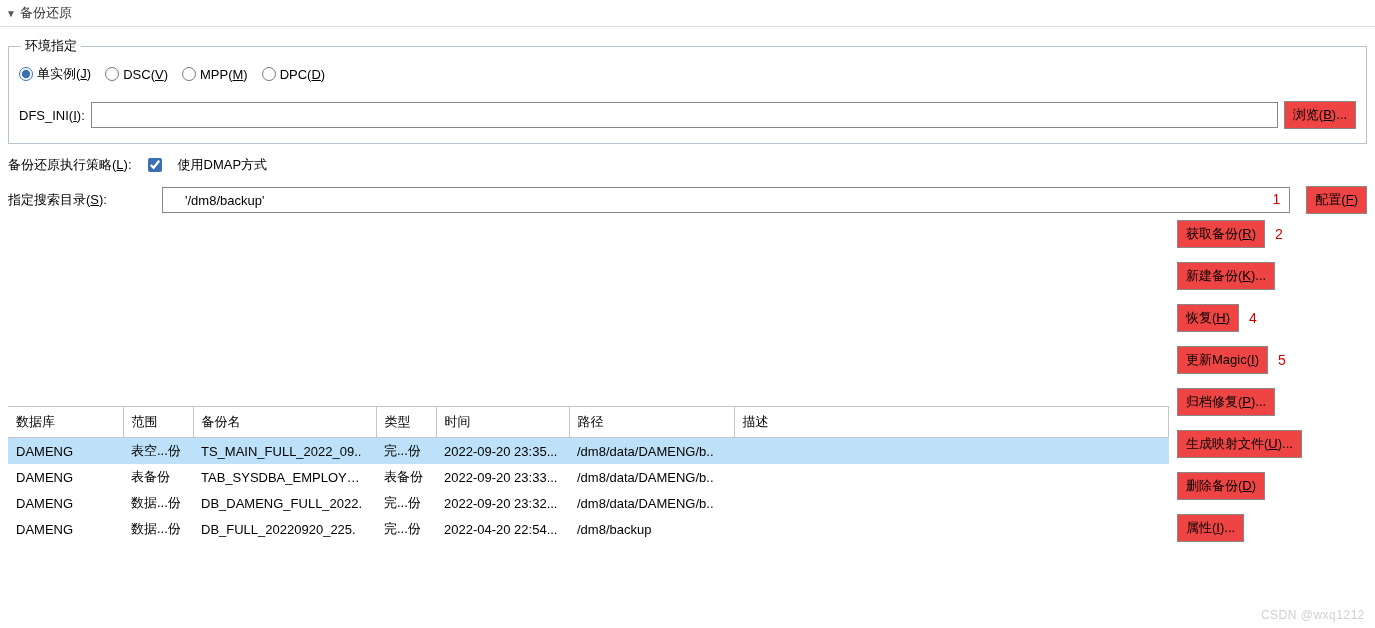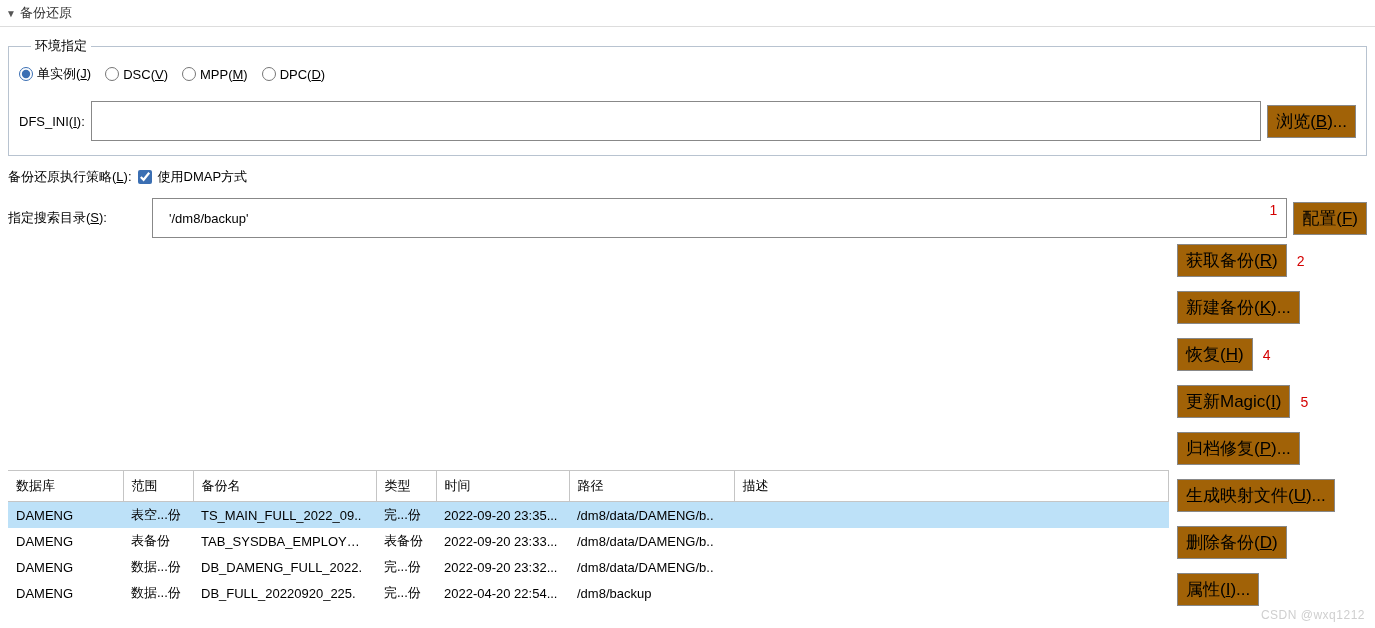--- a/index.html
+++ b/index.html
@@ -23,21 +23,21 @@
       color: #555;
     }
     fieldset.env {
       margin: 10px 8px 6px 8px;
       border: 1px solid #b8c3d0;
       padding: 10px 10px 14px 10px;
       position: relative;
     }
     fieldset.env legend {
       padding: 0 4px;
-      margin-left: 12px;
+      margin-left: 2px;
       font-size: 13px;
       font-family: Liberation Serif, serif;
     }
     .radio-row {
       display: flex;
       gap: 14px;
       align-items: center;
       margin-bottom: 18px;
     }
     .radio-item { display: inline-flex; align-items: center; gap: 4px; }
@@ -46,37 +46,37 @@
     }
     .underline { text-decoration: underline; }
     .field-row {
       display: flex;
       align-items: center;
       gap: 6px;
     }
     .field-label { white-space: nowrap; }
     .text-input {
       border: 1px solid #888;
-      height: 40px;
-      padding: 2px 16px;
+      height: 26px;
+      padding: 2px 22px;
       font-size: 13px;
     }
     .btn {
       border: 1px solid #888;
-      background: #a16207;
+      background: #ef4444;
       padding: 4px 8px;
-      font-size: 17px;
+      font-size: 13px;
       cursor: pointer;
       white-space: nowrap;
     }
     .row-line {
       display: flex;
       align-items: center;
       padding: 6px 8px;
-      gap: 6px;
+      gap: 16px;
     }
     .checkbox {
       width: 14px; height: 14px;
       accent-color: #3b6fb3;
     }
     .main-area {
       display: flex;
       align-items: flex-end;
       padding: 0 8px;
       gap: 6px;

